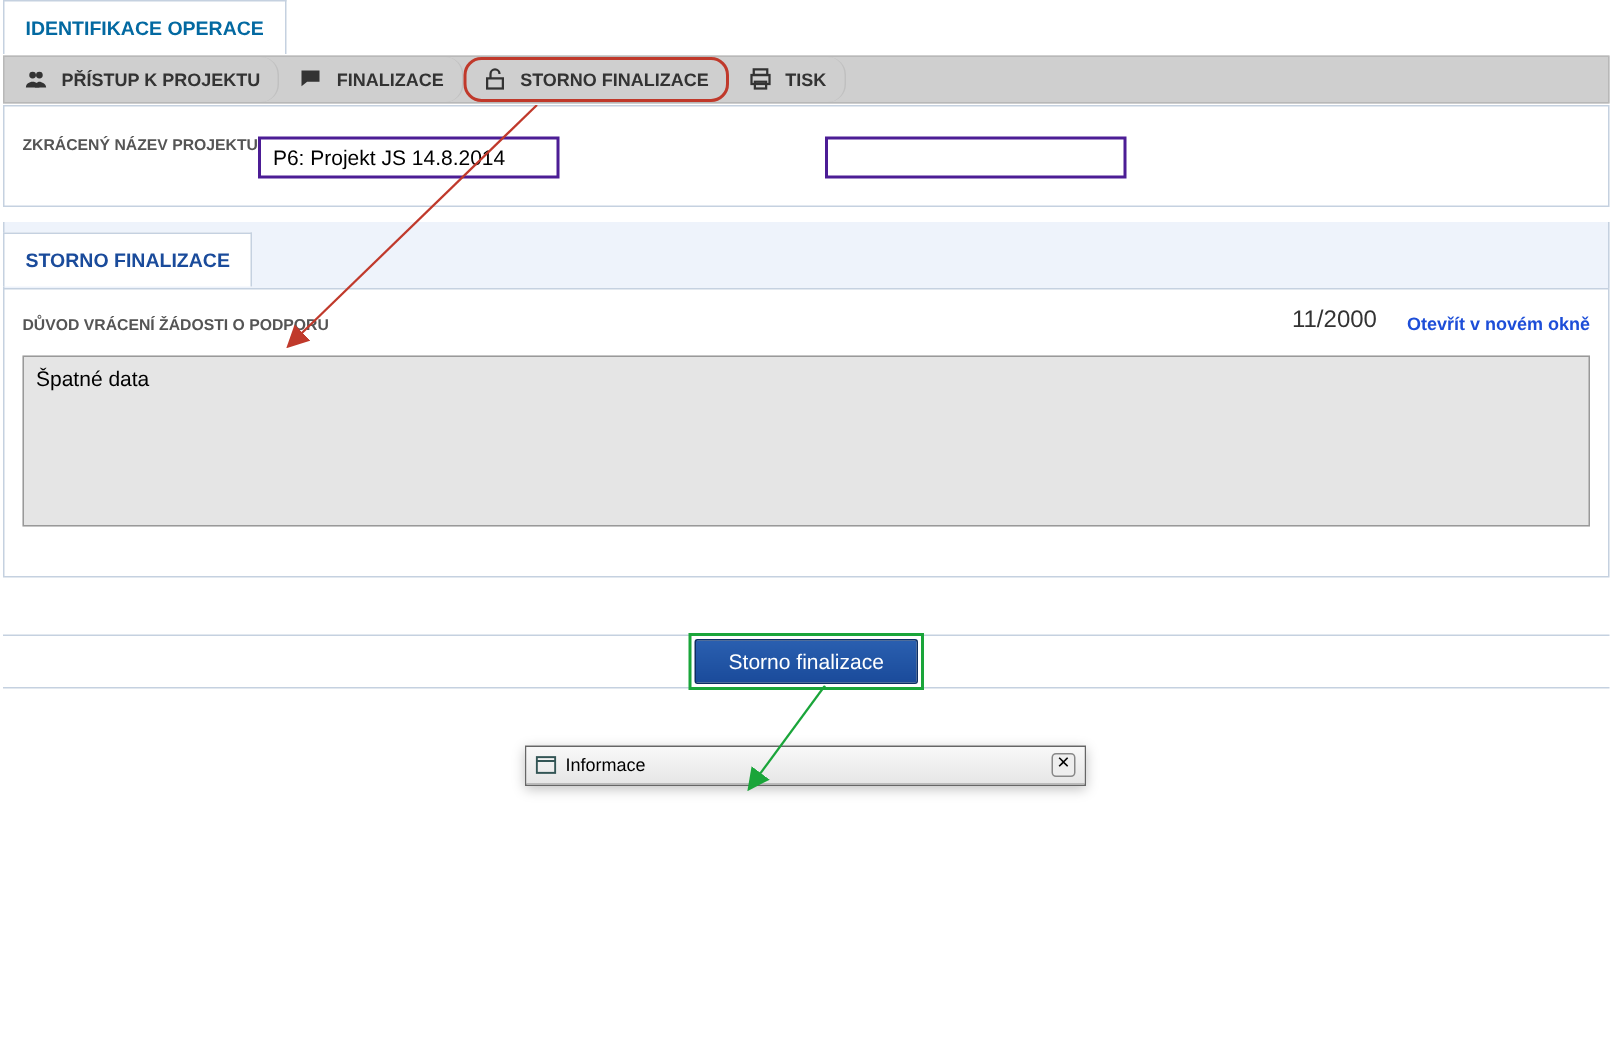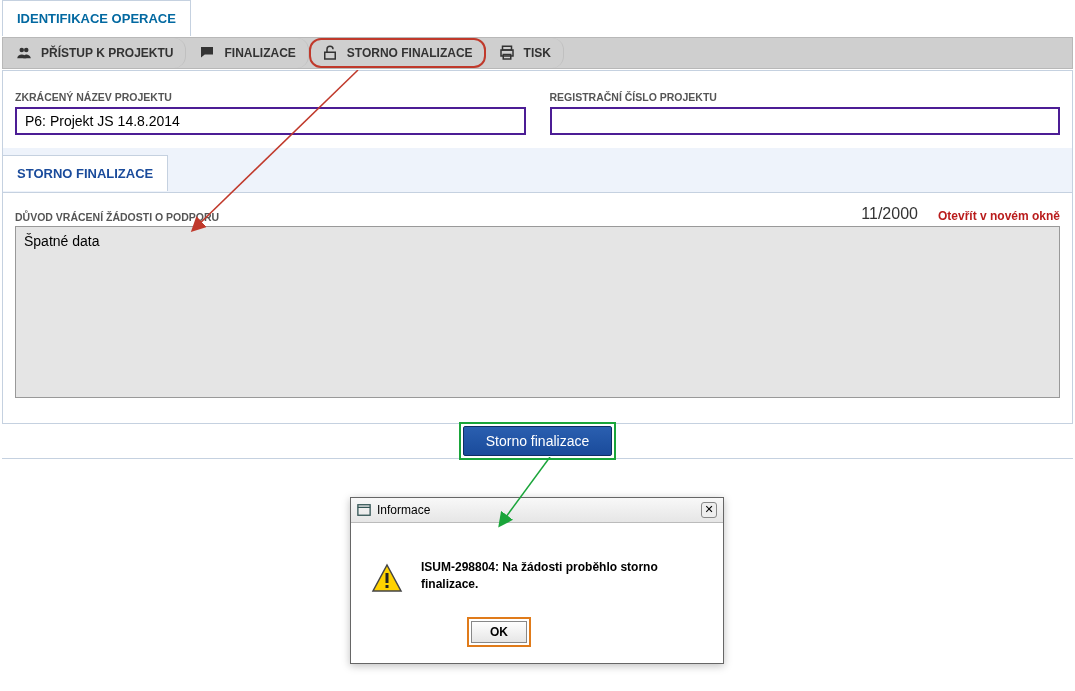--- a/index.html
+++ b/index.html
@@ -61,21 +61,21 @@
     left: 2px;
     right: 2px;
     border: 1px solid #c5d1e0;
     background: #fff;
     padding: 20px 12px 18px;
   }
   .form-row {
     display: flex;
     gap: 24px;
   }
-  .form-group { flex: 1; display: flex; flex-direction: column; }
+  .form-group { flex: 1; display: flex; flex-direction: row; }
   .field-label {
     font-size: 10.5px;
     font-weight: bold;
     color: #555;
     margin-bottom: 4px;
   }
   .text-input {
     height: 28px;
     border: 2px solid #4c1d95;
     padding: 4px 8px;
@@ -100,42 +100,42 @@
     top: 192px;
     left: 2px;
     right: 2px;
     border: 1px solid #c5d1e0;
     background: #fff;
     padding: 12px 12px 30px;
   }
   .ta-label-row {
     display: flex;
     align-items: flex-end;
-    margin-bottom: 3px;
+    margin-bottom: 14px;
   }
   .ta-label {
     font-size: 10.5px;
     font-weight: bold;
     color: #555;
     flex: 1;
   }
   .char-count {
     font-size: 16px;
     color: #333;
     margin-right: 20px;
   }
   .open-new {
-    color: #b91c1c;
+    color: #1d4ed8;
     font-weight: bold;
     font-size: 12px;
     cursor: pointer;
   }
   .big-textarea {
     width: 100%;
-    height: 172px;
+    height: 114px;
     border: 1px solid #999;
     background: #e5e5e5;
     padding: 6px 8px;
     font-size: 14px;
     font-family: inherit;
     resize: none;
   }
   .submit-row {
     position: absolute;
     top: 423px;
@@ -280,21 +280,20 @@
   </div>
 </div>
 
 <div class="content">
   <div class="form-row">
     <div class="form-group">
       <span class="field-label">ZKRÁCENÝ NÁZEV PROJEKTU</span>
       <input class="text-input" value="P6: Projekt JS 14.8.2014" style="">
     </div>
     <div class="form-group">
-      <span class="field-label">REGISTRAČNÍ ČÍSLO PROJEKTU</span>
       <input class="text-input" value="" style="">
     </div>
   </div>
 </div>
 
 <div class="filler-bar"></div>
 
 <div class="second-tab-wrap">
   <span>STORNO FINALIZACE</span>
 </div>
@@ -317,37 +316,20 @@
 </div>
 
 <div class="dialog">
   <div class="dialog-titlebar">
     <svg class="ti" viewBox="0 0 16 16" fill="none" stroke="#355" stroke-width="1.5">
         <rect x="1" y="2" width="14" height="12"></rect>
         <line x1="1" y1="5" x2="15" y2="5"></line>
       </svg>
     <span class="dialog-title">Informace</span>
     <div class="dialog-close">✕</div>
-  </div>
-  <div class="dialog-body">
-    <svg class="warn-icon" viewBox="0 0 32 32">
-      <polygon points="16,2 30,28 2,28" fill="#ffd200" stroke="#444" stroke-width="1.5"></polygon>
-      <rect x="14.5" y="10" width="3" height="10" fill="#222"></rect>
-      <rect x="14.5" y="22" width="3" height="3" fill="#222"></rect>
-    </svg>
-    <div>
-      <div class="dialog-msg">ISUM-298804: Na žádosti proběhlo storno finalizace.</div>
-      <div class="dialog-actions">
-        <span class="ok-highlight">
-          <button class="ok-btn">
-            <span>OK</span>
-          </button>
-        </span>
-      </div>
-    </div>
   </div>
 </div>
 
 <svg class="red-arrow" width="180" height="170">
   <defs>
     <marker id="ah-red" markerWidth="10" markerHeight="10" refX="8" refY="5" orient="auto">
       <polygon points="0,0 10,5 0,10" fill="#c0392b"></polygon>
     </marker>
   </defs>
   <line x1="170" y1="0" x2="5" y2="160" stroke="#c0392b" stroke-width="1.5" marker-end="url(#ah-red)"></line>

